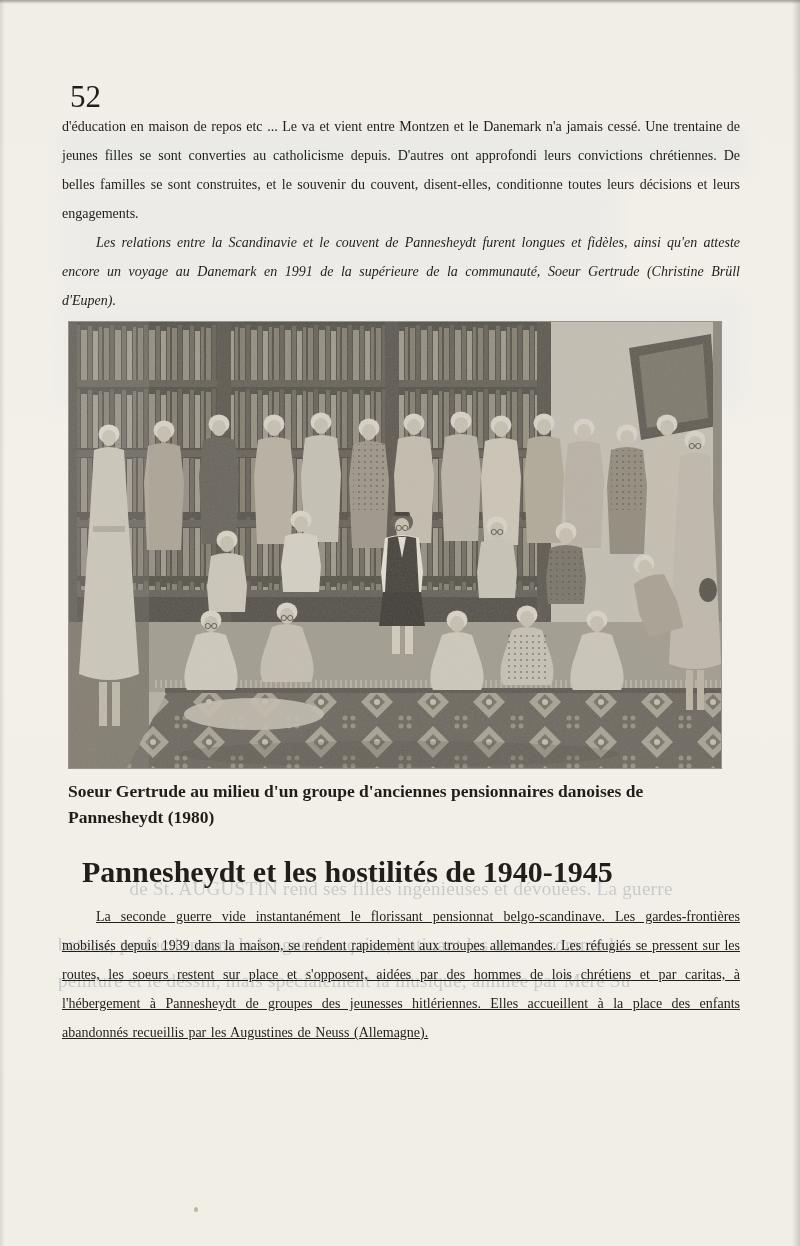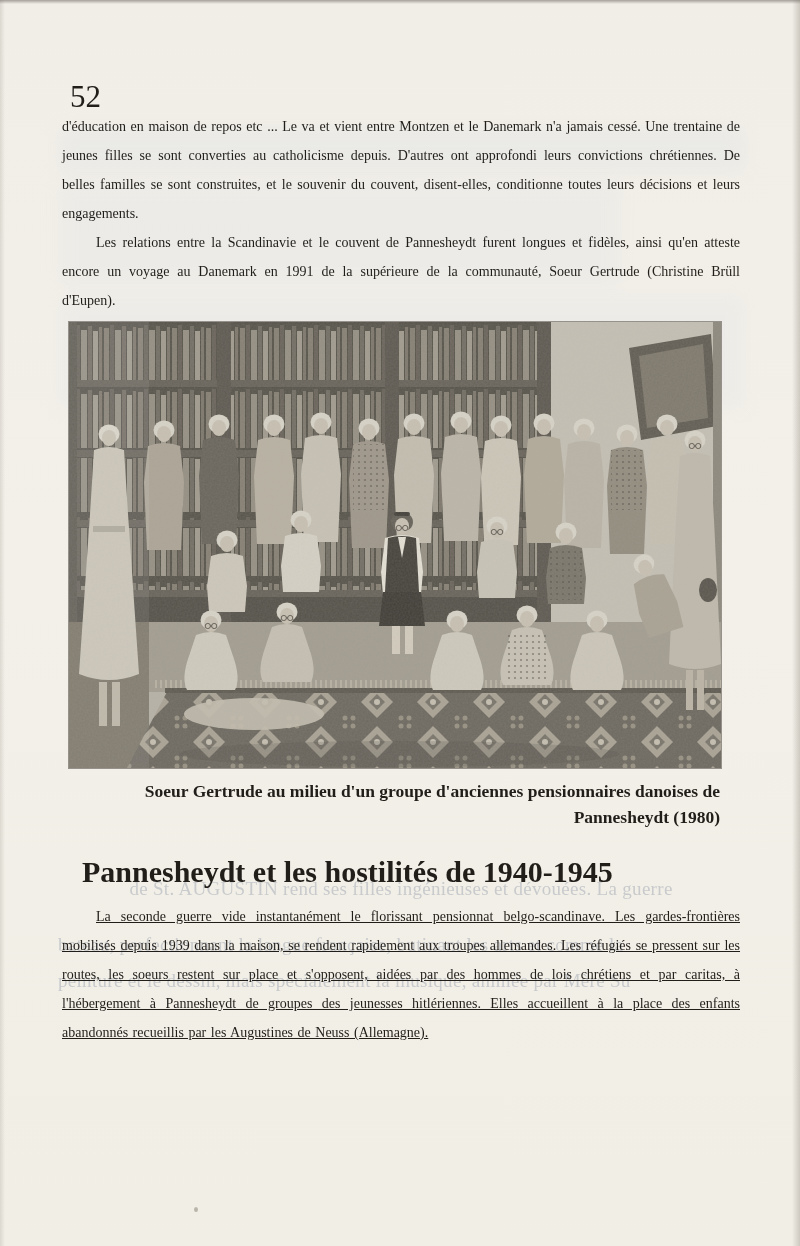--- a/index.html
+++ b/index.html
@@ -23,25 +23,25 @@
     overflow:hidden;z-index:0;letter-spacing:.3px;}
   .g1{top:878px;text-align:center;}
   .g2{top:908px;}
   .g3{top:934px;}
   .g4{top:970px;}
   .col{position:absolute;left:62px;top:84px;width:678px;z-index:1;}
   .pagenum{font-size:31px;line-height:26px;margin:0 0 2px 8px;}
   p.body{font-size:14px;line-height:29px;text-align:justify;margin:0;
     word-spacing:1px;}
   p.ind{text-indent:34px;}
-  .p2{margin-top:6px;}
+  .p2{margin-top:6px;font-style:italic;}
   figure{margin:6px 0 0 6px;width:652px;}
   svg.photo{display:block;border:1px solid #96918a;background:#b3ada3;}
   figcaption{margin-top:9px;font-weight:bold;font-size:17.5px;line-height:26px;
-    text-align:right;}
+    text-align:left;}
   h2.heading{font-size:30px;line-height:28px;font-weight:bold;
     margin:28px 0 16px 20px;}
   .p3{margin-top:17px;text-decoration:underline;}
   .speck{position:absolute;left:194px;top:1207px;width:4px;height:5px;
     border-radius:50%;background:#8c8679;opacity:.55;}
 </style>
 </head>
 <body>
 
 <div class="sheet">

